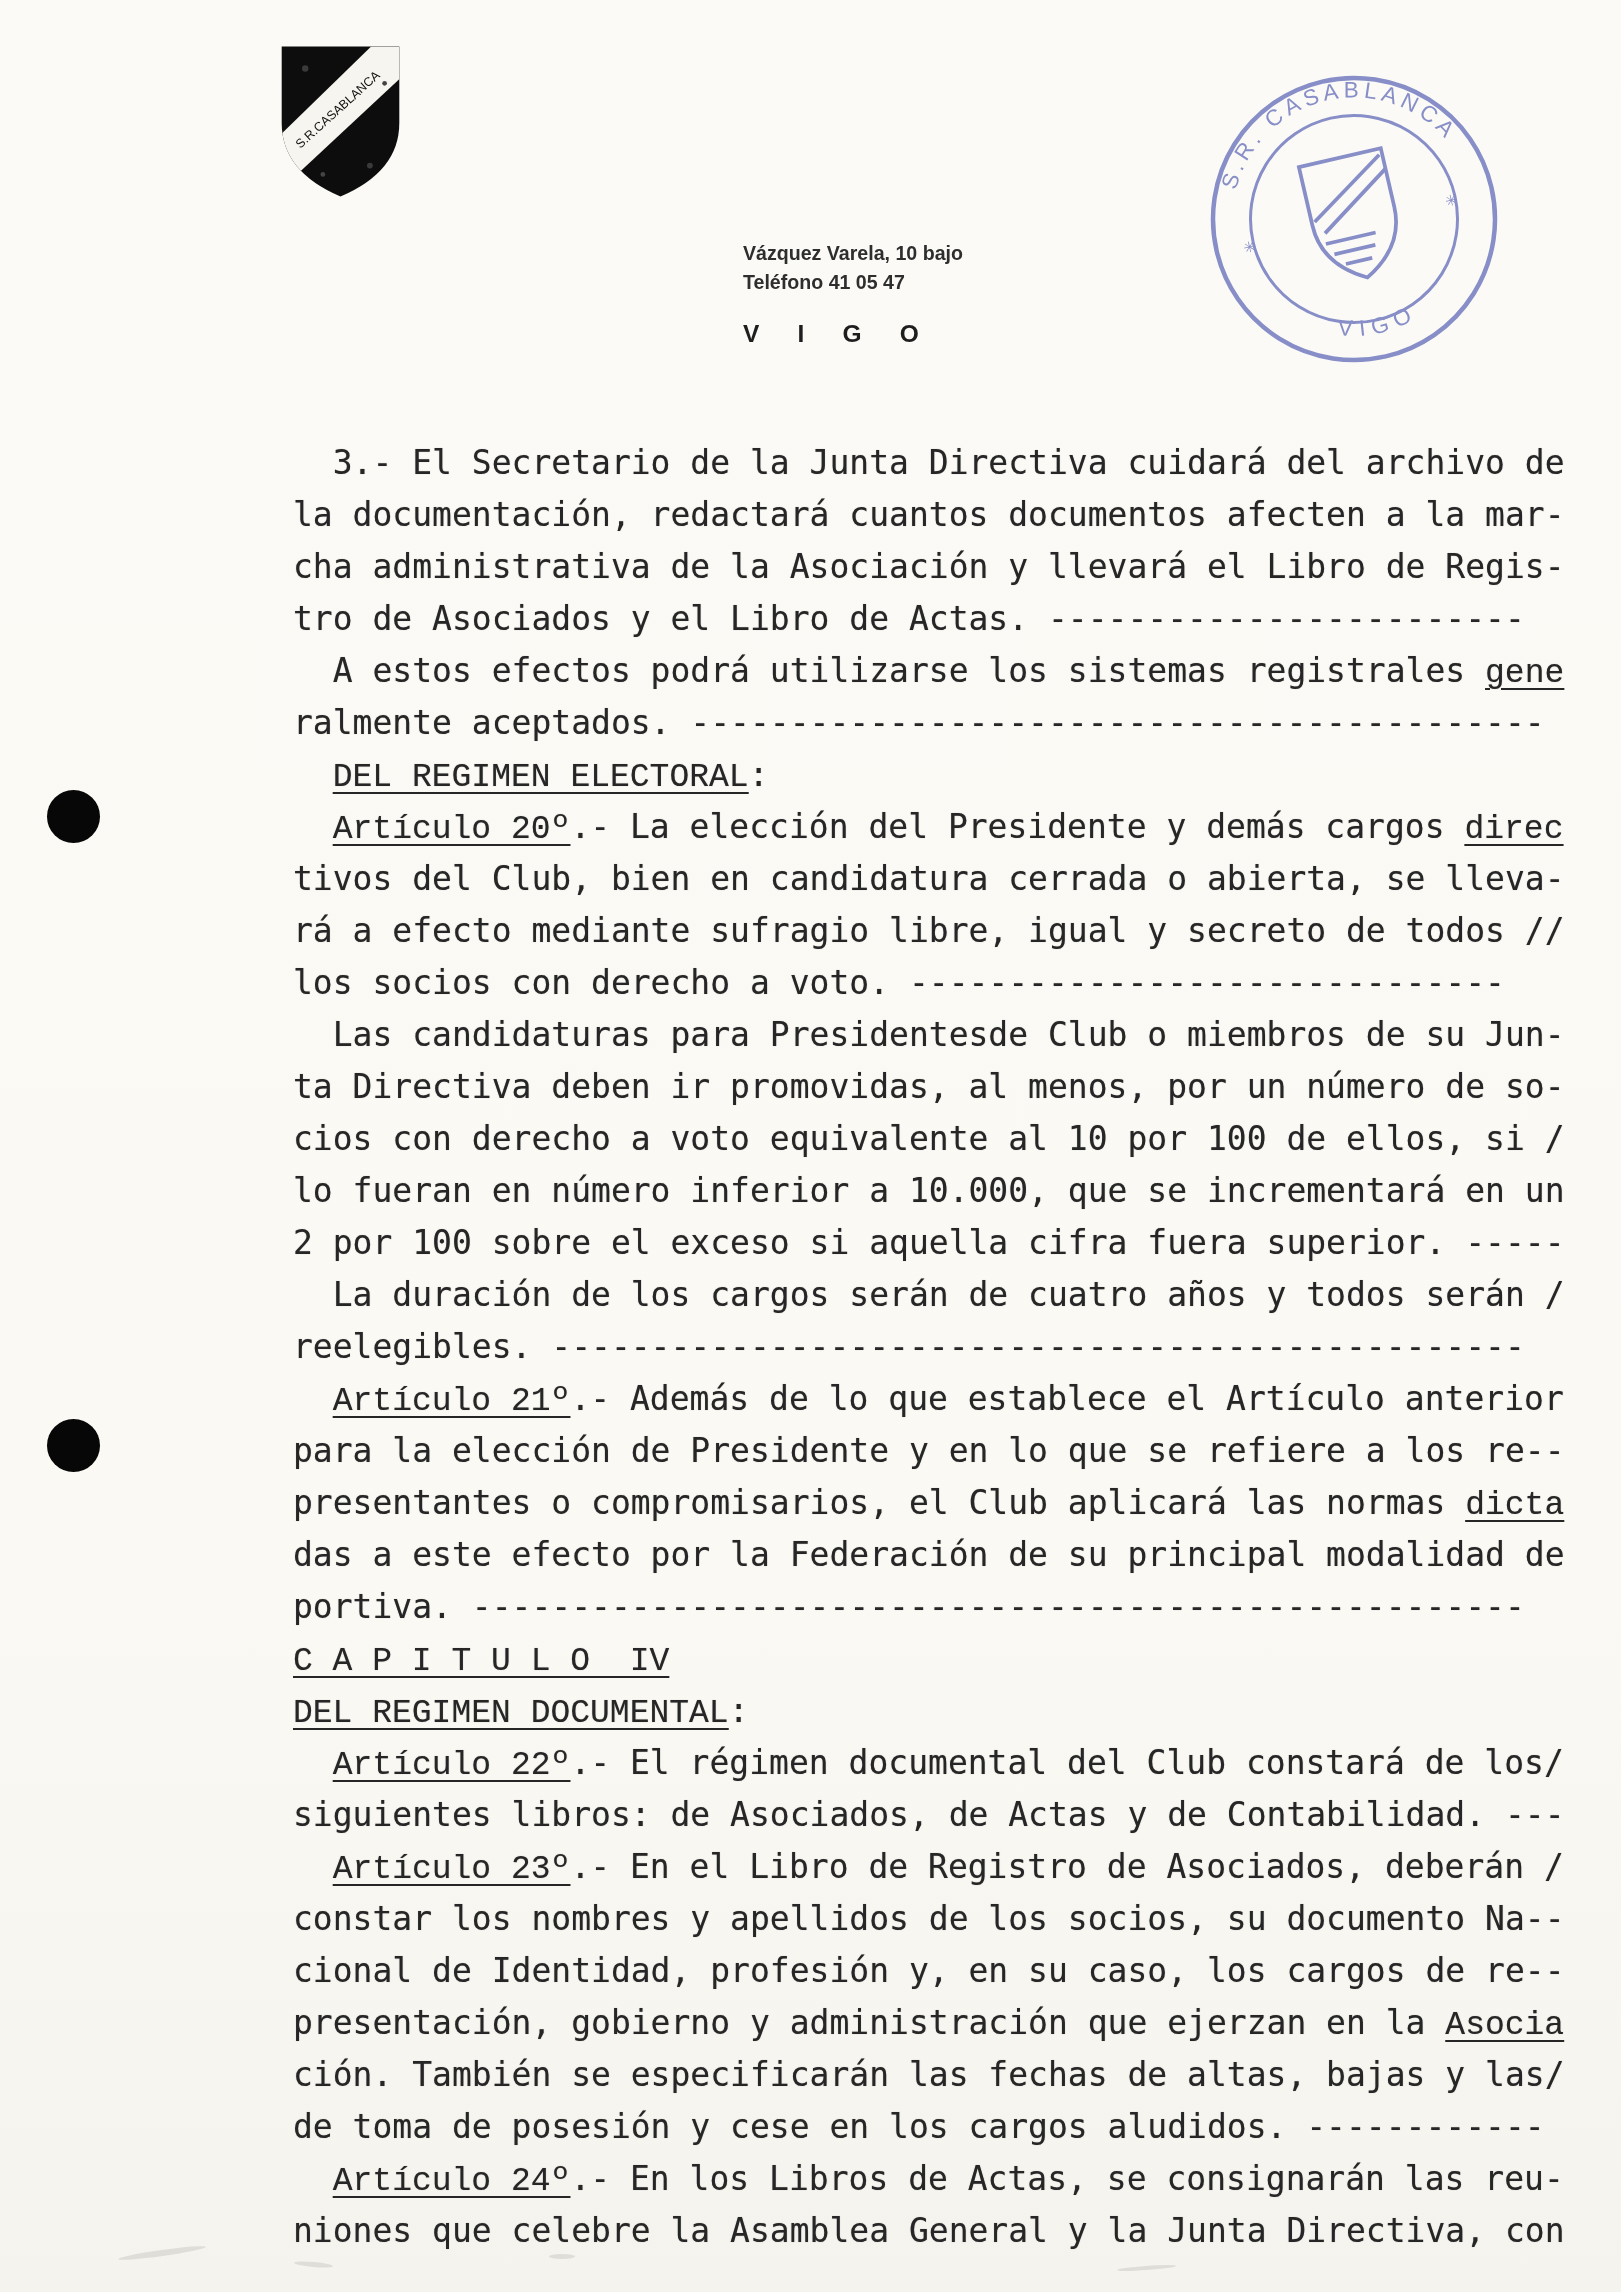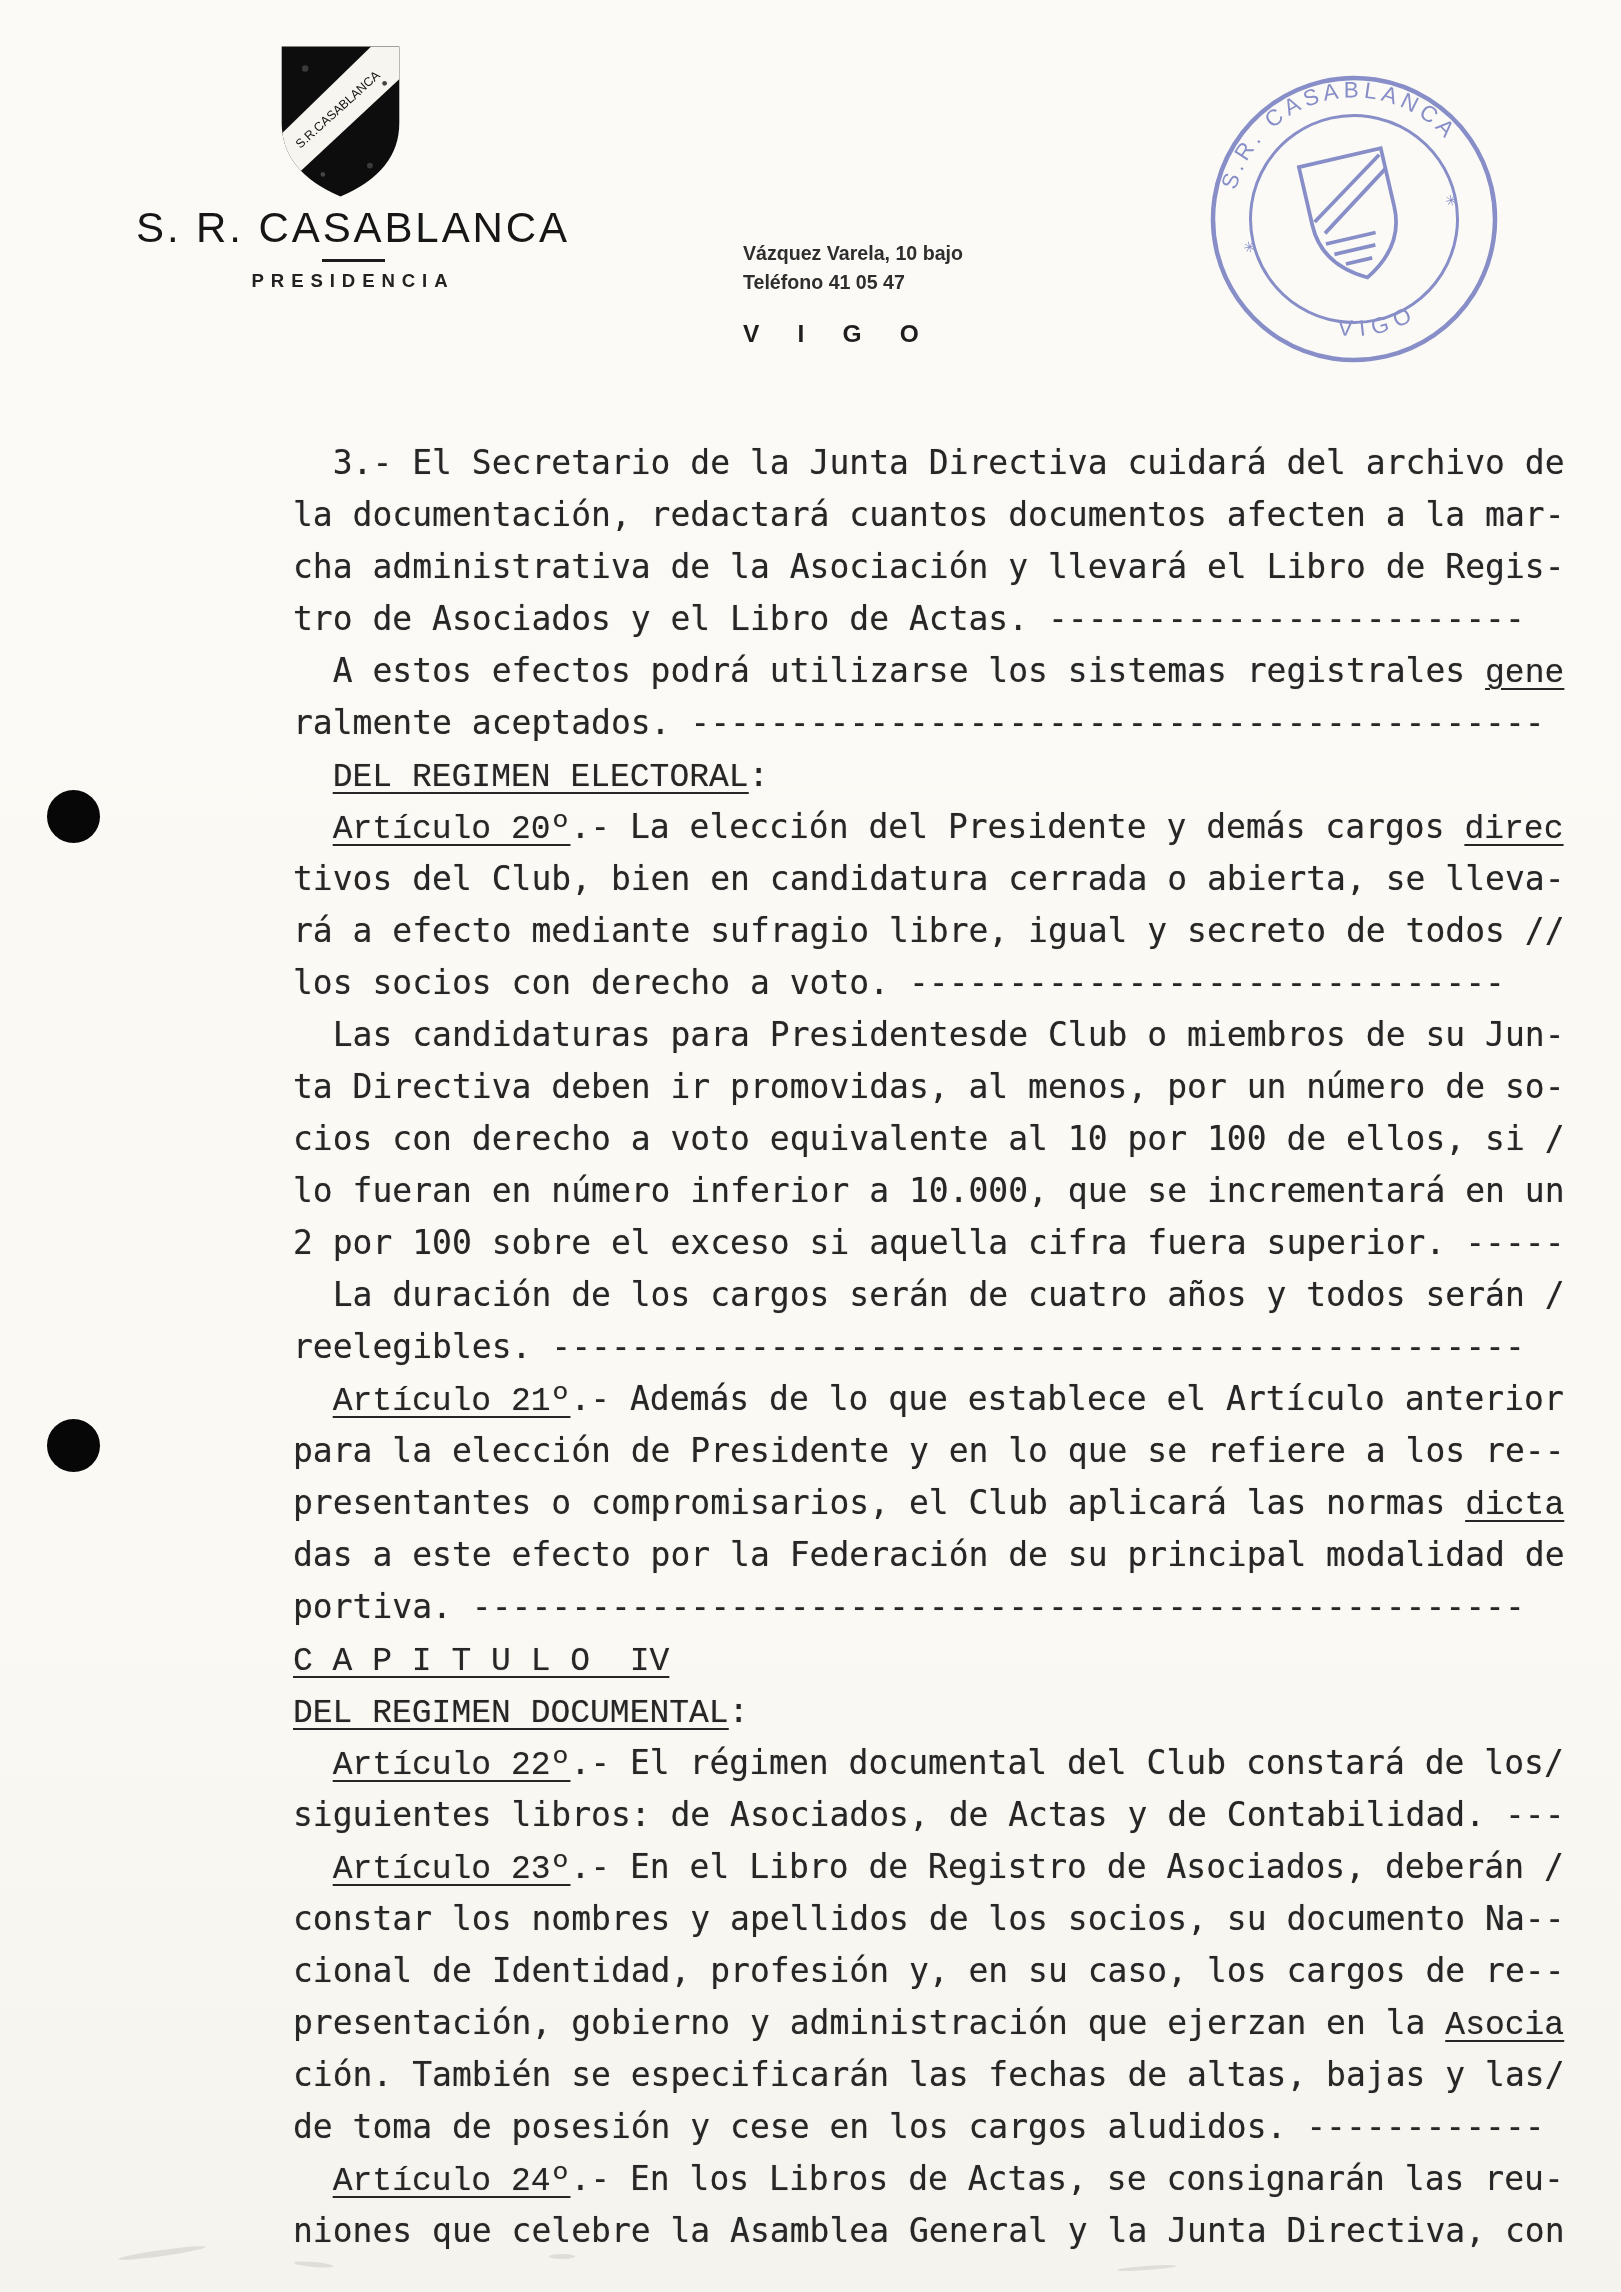--- a/index.html
+++ b/index.html
@@ -86,25 +86,20 @@
         <path d="M0,74 L78,-2 L102,-2 L102,16 L14,98 z" fill="#f6f5ef"></path>
         <text x="50" y="50" transform="rotate(-42 50 50)" text-anchor="middle" font-family="Liberation Sans, sans-serif" font-size="8.5" fill="#101010">S.R.CASABLANCA</text>
         <circle cx="26" cy="20" r="2.2" fill="#3a3a3a"></circle>
         <circle cx="70" cy="86" r="2.0" fill="#3a3a3a"></circle>
         <circle cx="38" cy="92" r="1.6" fill="#444"></circle>
         <circle cx="80" cy="30" r="1.6" fill="#444"></circle>
       </g>
     </svg>
   </div>
 
-  <div class="org-block">
-    <div class="org-name">S. R. CASABLANCA</div>
-    <div class="org-rule"></div>
-    <div class="org-sub">PRESIDENCIA</div>
-  </div>
 
   <div class="addr">
     <div>Vázquez Varela, 10 bajo</div>
     <div>Teléfono 41 05 47</div>
     <div class="city">V I G O</div>
   </div>
 
   <div class="stamp">
     <svg viewBox="0 0 200 200" width="300" height="300">
       <g fill="none" stroke="#737cc0" stroke-width="3">

